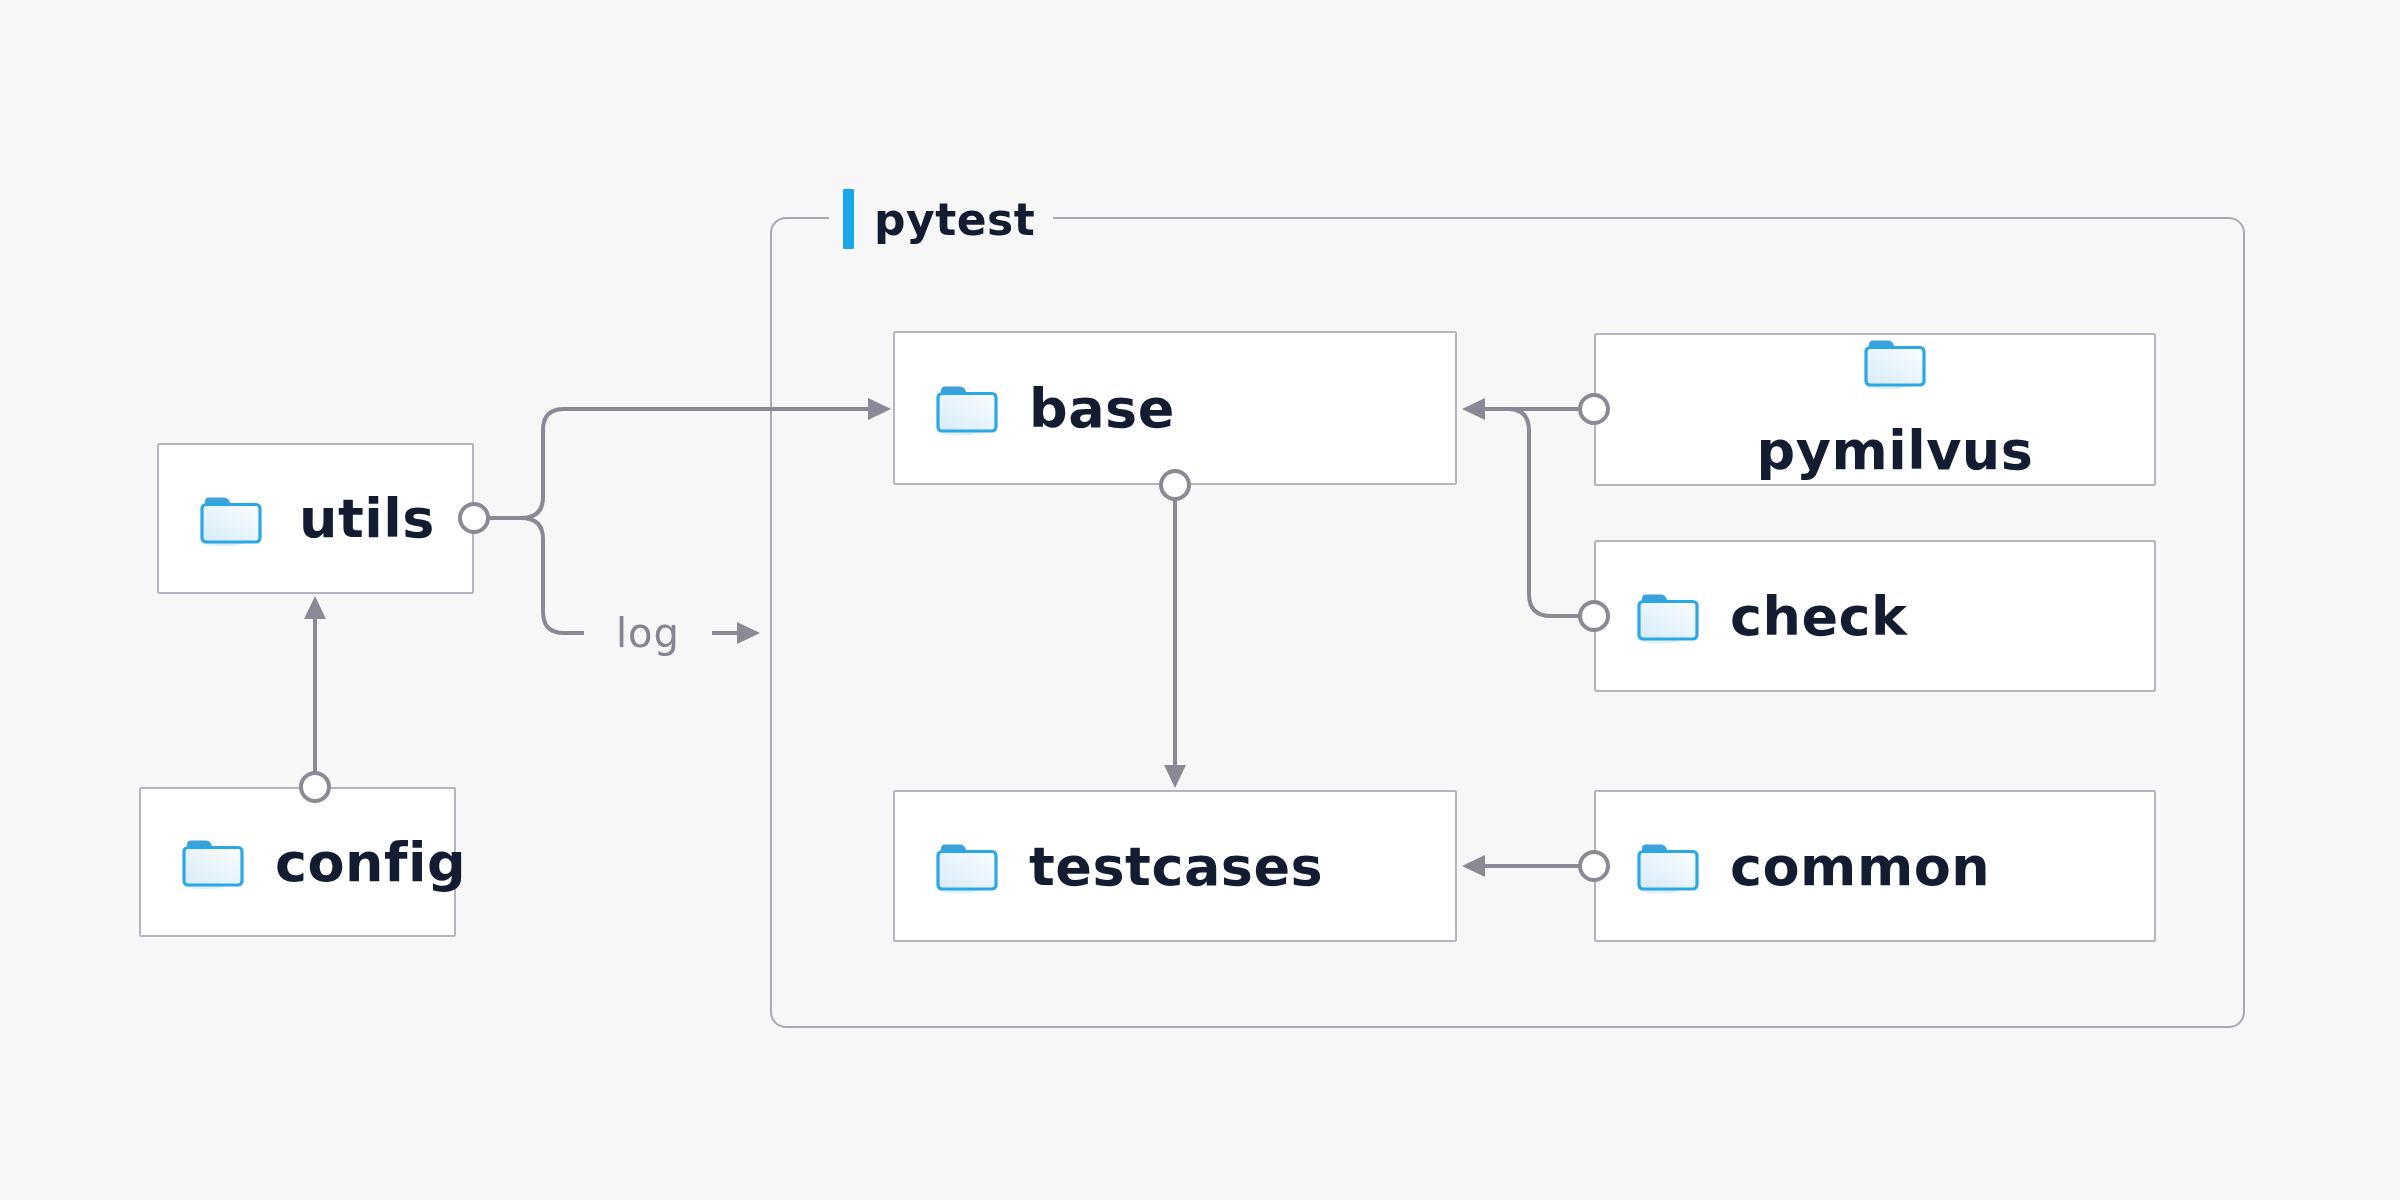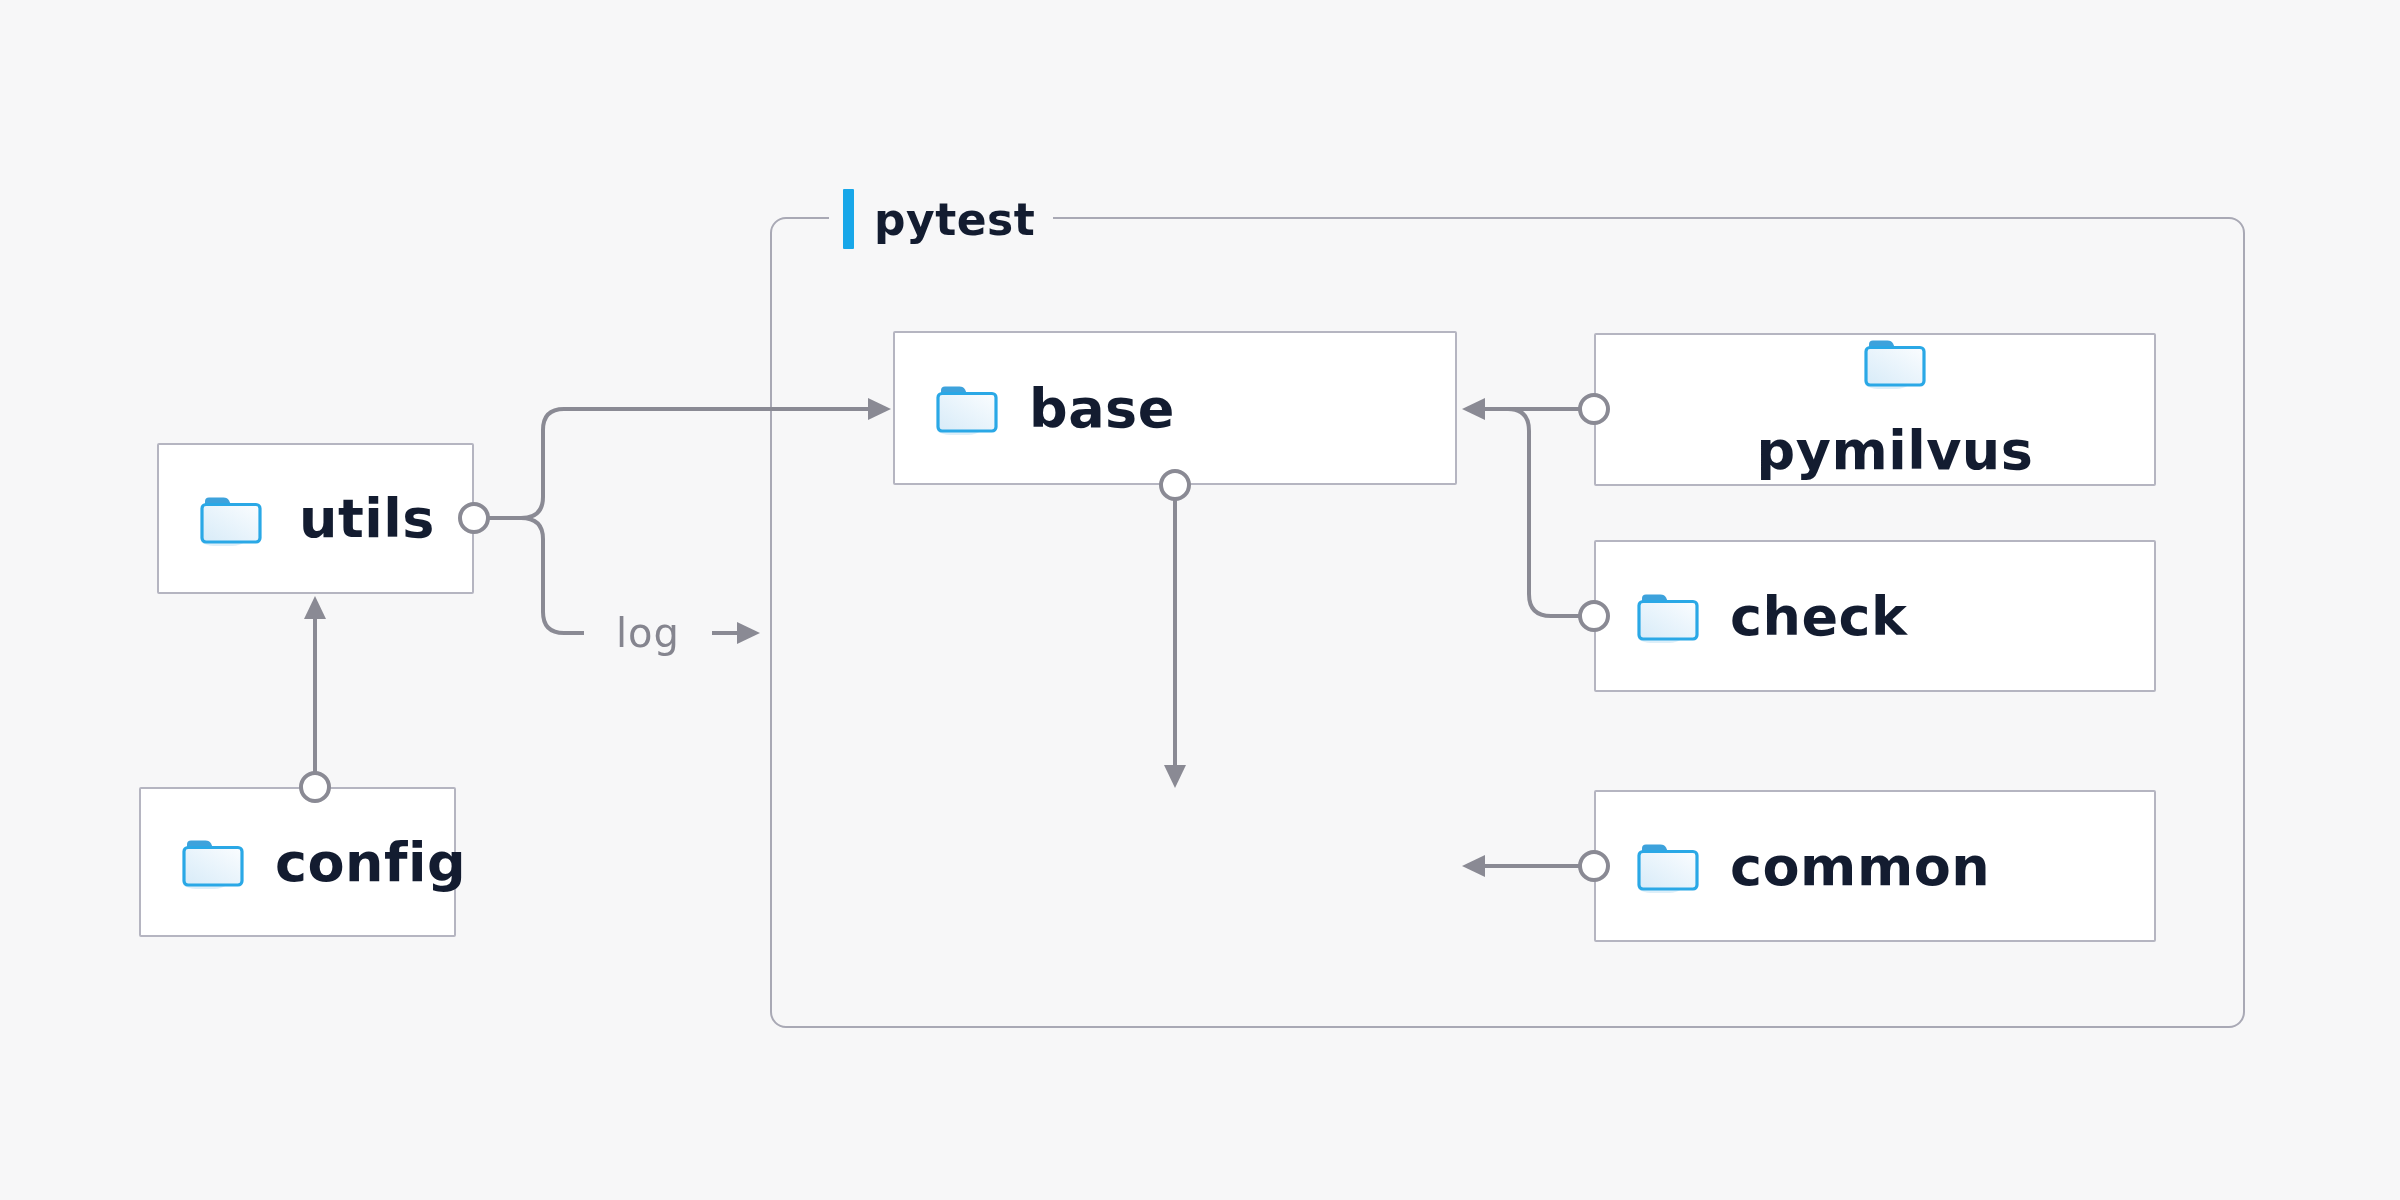--- a/index.html
+++ b/index.html
@@ -128,20 +128,28 @@
 
   <div class="node" id="node-base">
     <svg class="folder" viewBox="0 0 64 54">
       <ellipse class="folder-shadow" cx="24" cy="49" rx="22" ry="5.5"></ellipse>
       <path class="folder-tab" d="M6 15 L6 9.5 Q6 5.5 10 5.5 L24.5 5.5 Q28.5 5.5 30 8.5 L33 15 Z"></path>
       <rect class="folder-body" x="3" y="12.5" width="58" height="37.5" rx="4" fill="url(#folderGrad)"></rect>
     </svg>
     <span class="node-label">base</span>
   </div>
 
+  <div class="node" id="node-testcases">
+    <svg class="folder" viewBox="0 0 64 54">
+      <ellipse class="folder-shadow" cx="24" cy="49" rx="22" ry="5.5"></ellipse>
+      <path class="folder-tab" d="M6 15 L6 9.5 Q6 5.5 10 5.5 L24.5 5.5 Q28.5 5.5 30 8.5 L33 15 Z"></path>
+      <rect class="folder-body" x="3" y="12.5" width="58" height="37.5" rx="4" fill="url(#folderGrad)"></rect>
+    </svg>
+    <span class="node-label">testcases</span>
+  </div>
 
   <div class="node" id="node-pymilvus">
     <svg class="folder" viewBox="0 0 64 54">
       <ellipse class="folder-shadow" cx="24" cy="49" rx="22" ry="5.5"></ellipse>
       <path class="folder-tab" d="M6 15 L6 9.5 Q6 5.5 10 5.5 L24.5 5.5 Q28.5 5.5 30 8.5 L33 15 Z"></path>
       <rect class="folder-body" x="3" y="12.5" width="58" height="37.5" rx="4" fill="url(#folderGrad)"></rect>
     </svg>
     <span class="node-label">pymilvus</span>
   </div>
 

